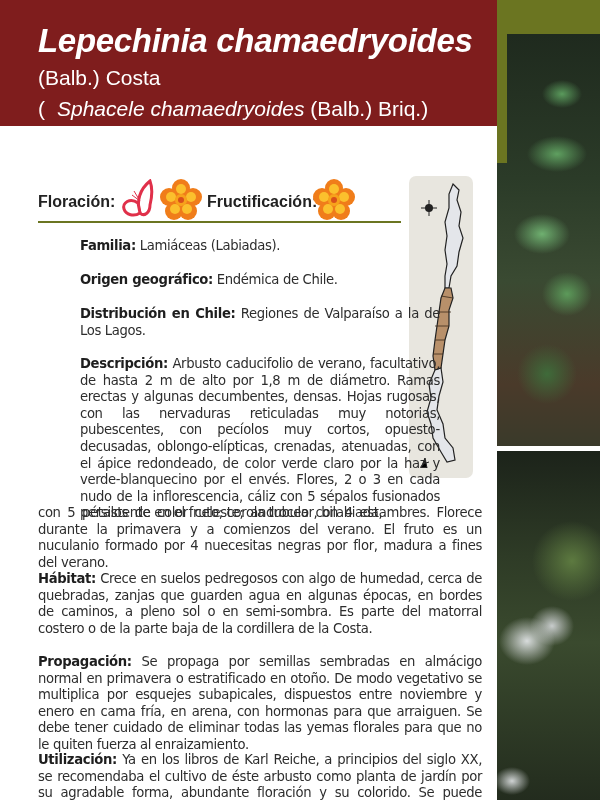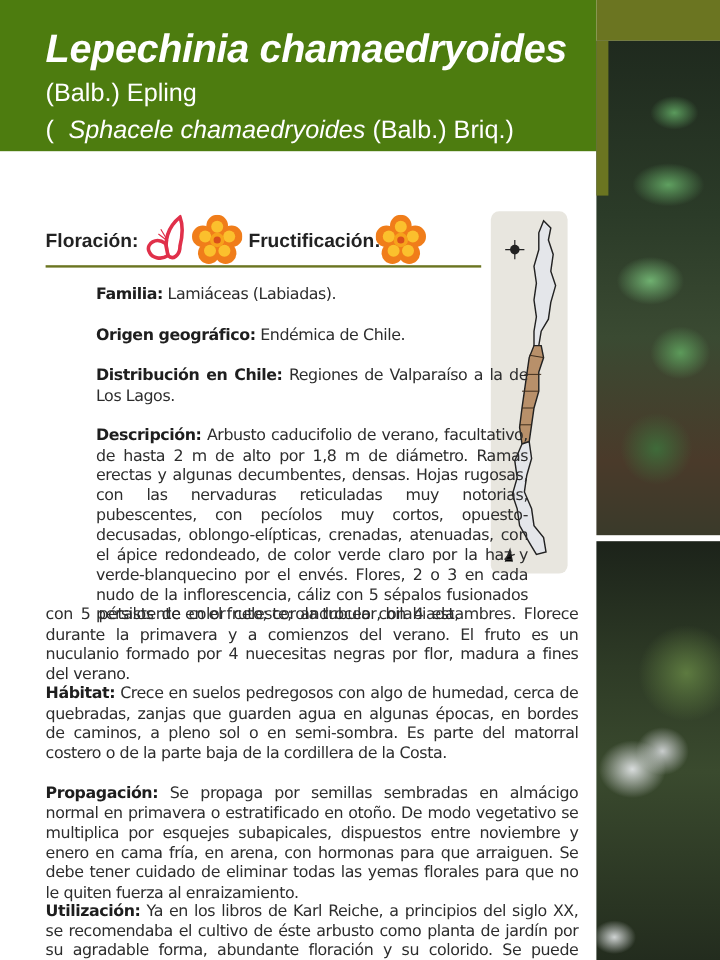--- a/index.html
+++ b/index.html
@@ -1,18 +1,18 @@
 <!DOCTYPE html>
 <html><head>
 <meta charset="utf-8">
 <style>
   html, body { margin:0; padding:0; }
   body { width:600px; height:800px; overflow:hidden; background:#ffffff; position:relative;
          font-family:"DejaVu Sans", sans-serif; color:#2a2a2a; }
-  .header { position:absolute; left:0; top:0; width:497px; height:126px; background:#4d7c0f; }
+  .header { position:absolute; left:0; top:0; width:497px; height:126px; background:#7f1d1d; }
   .header-right-top { position:absolute; left:497px; top:0; width:103px; height:34px; background:#6b7521; }
   .header-right-side { position:absolute; left:497px; top:34px; width:10px; height:129px; background:#6b7521; }
   .title { position:absolute; left:38px; top:22px; color:#fff; font-family:"Liberation Sans", sans-serif;
            font-style:italic; font-weight:bold; font-size:33px; letter-spacing:-0.3px; white-space:nowrap; }
   .author { position:absolute; left:38px; top:66px; color:#fff; font-family:"Liberation Sans", sans-serif;
             font-size:21px; white-space:nowrap; }
   .synonym { position:absolute; left:38px; top:97px; color:#fff; font-family:"Liberation Sans", sans-serif;
              font-size:21px; white-space:nowrap; }
   .synonym i { font-style:italic;margin-left:12px; }
   .header-rule { position:absolute; left:0; top:131px; width:468px; height:2px; background:#fff; }
@@ -48,21 +48,21 @@
                text-align:justify; font-family:"DejaVu Sans", sans-serif; letter-spacing:-0.35px; }
   .body-text b { color:#1e1e1e; }
   .narrow { width:360px;margin-left:42px; }
   .wide { width:444px; }
 </style>
 </head>
 <body>
 
 <div class="header">
   <div class="title">Lepechinia chamaedryoides</div>
-  <div class="author">(Balb.) Epling</div>
+  <div class="author">(Balb.) Costa</div>
   <div class="synonym"><span>(</span><i>Sphacele chamaedryoides</i><span> (Balb.) Briq.)</span></div>
   <div class="header-rule"></div>
   <div class="common">Alhuelahuén, Ling-ling</div>
 </div>
 <div class="header-right-top"></div>
 
 <div class="photo-top"></div>
 <div class="header-right-side"></div>
 <div class="photo-bottom"></div>
 

